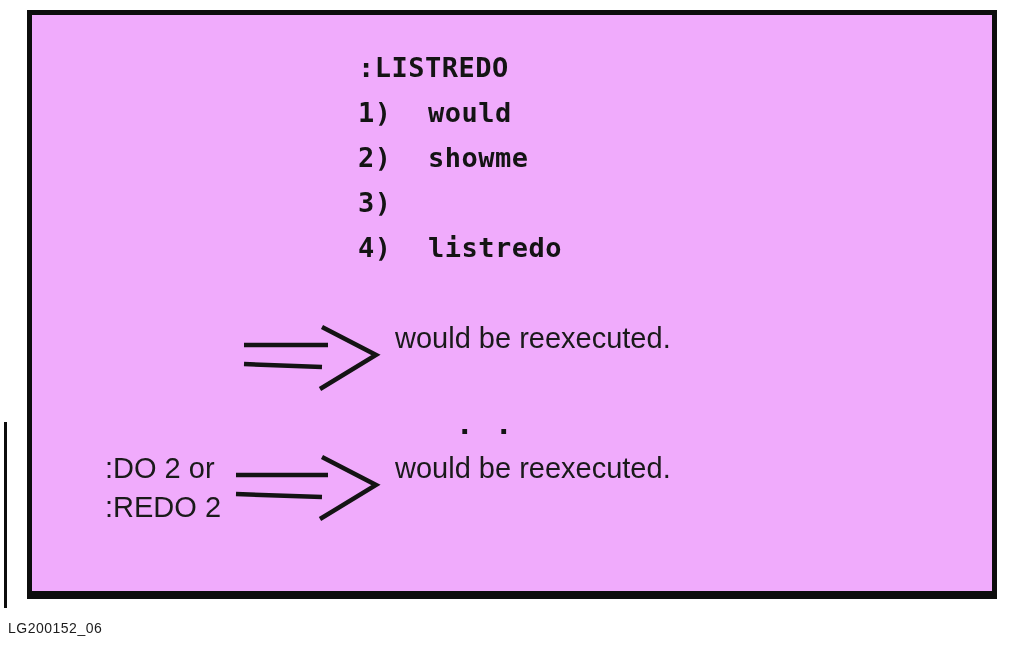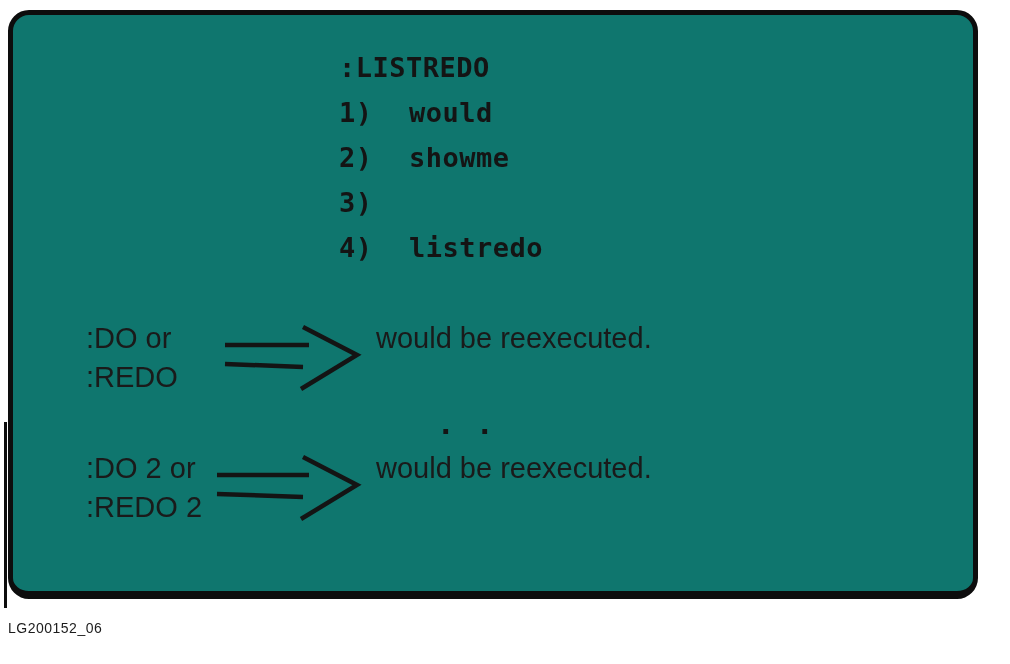--- a/index.html
+++ b/index.html
@@ -10,30 +10,29 @@
   body {
     position: relative;
     width: 1010px;
     height: 664px;
     font-family: "Liberation Sans", sans-serif;
     color: #111111;
     overflow: hidden;
   }
   .figure-box {
     position: absolute;
-    left: 8px;
+    left: 27px;
     top: 10px;
     width: 960px;
     height: 576px;
     border-style: solid;
     border-color: #0d0d0d;
     border-width: 5px 5px 8px 5px;
-    background: #0f766e;
+    background: #f0abfc;
     box-sizing: content-box;
-    border-radius: 21px;
   }
   .scan-artifact-v {
     position: absolute;
     left: 4px;
     top: 422px;
     width: 3px;
     height: 186px;
     background: #0d0d0d;
   }
   .terminal {
@@ -95,24 +94,20 @@
     </div>
     <div class="t-row">
       <span class="t-num">3)</span>
     </div>
     <div class="t-row">
       <span class="t-num">4)</span>
       <span class="t-cmd">listredo</span>
     </div>
   </div>
 
-  <div class="ex-label" style="left:73px; top:304px;">
-    <div>:DO or</div>
-    <div>:REDO</div>
-  </div>
 
   <svg class="arrow" style="left:208px; top:306px;" width="148" height="74" viewBox="0 0 148 74">
     <path d="M4 24 L88 24" stroke="#141414" stroke-width="4.5" fill="none"></path>
     <path d="M4 43 L82 46" stroke="#141414" stroke-width="4.5" fill="none"></path>
     <path d="M82 6 L136 34 L80 68" stroke="#141414" stroke-width="4.5" fill="none" stroke-linejoin="miter"></path>
   </svg>
 
   <div class="ex-result" style="left:363px; top:304px;">
     <div>would be reexecuted.</div>
   </div>

